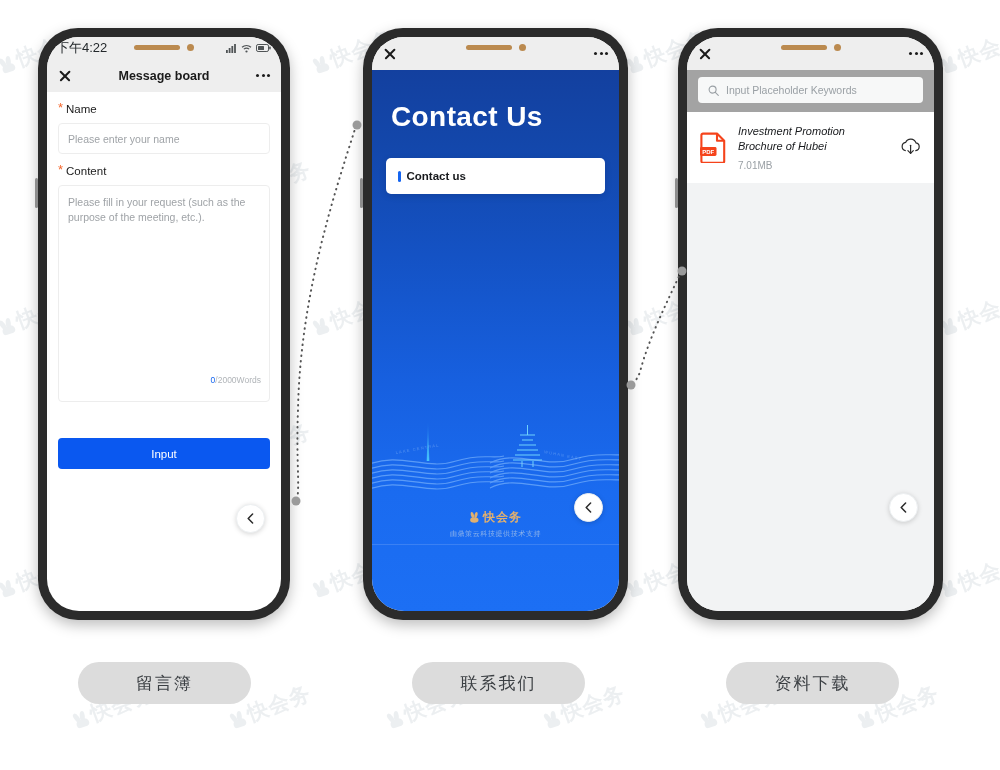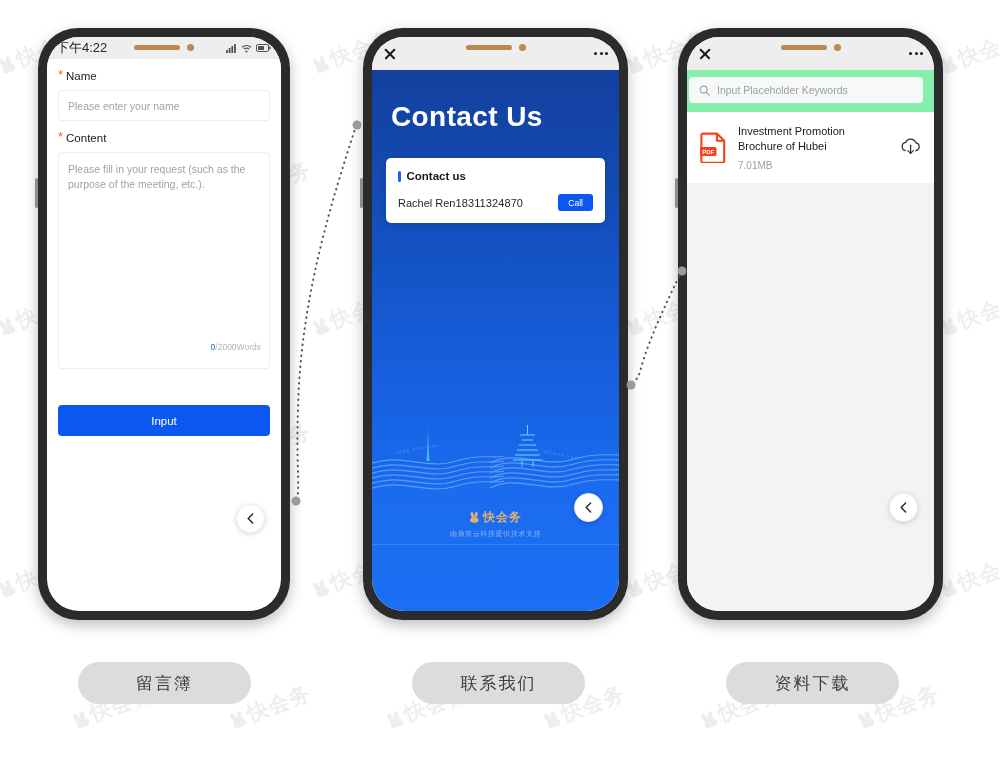--- a/index.html
+++ b/index.html
@@ -356,22 +356,22 @@
 
   
   #phone3 { left: 678px; top: 28px; width: 265px; height: 592px; }
   #phone3 .navbar { background: #eeeeee; }
   .dl-page {
     position: absolute;
     top: 33px; left: 0; right: 0; bottom: 0;
     background: #f2f3f4;
   }
   .searchwrap {
-    background: #86efac;
-    padding: 7px 11px 9px 2px;
+    background: #a3a3a3;
+    padding: 7px 11px 9px 11px;
   }
   .searchbar {
     height: 26px;
     background: #f7f8f8;
     border-radius: 4px;
     display: flex;
     align-items: center;
     gap: 7px;
     padding: 0 10px;
     font-size: 10.5px;
@@ -383,20 +383,21 @@
     display: flex;
     align-items: center;
     gap: 11px;
     padding: 12px 13px;
   }
   .file-meta { flex: 1; min-width: 0; }
   .file-name {
     font-size: 11px;
     color: #17191c;
     line-height: 1.4;
+    font-style: italic;
   }
   .file-size {
     font-size: 10px;
     color: #9aa0a5;
     margin-top: 5px;
   }
   .all-loaded {
     text-align: center;
     font-size: 9.5px;
     color: #b5babe;
@@ -702,20 +703,29 @@
           <circle cx="5.5" cy="7.5" r="1.1" fill="#23282b"></circle>
         </svg>
         <svg width="15" height="8" viewBox="0 0 15 8">
           <rect x="0.5" y="0.5" width="12" height="7" rx="1.6" fill="none" stroke="#23282b" stroke-width="1"></rect>
           <rect x="2" y="2" width="6" height="4" rx="0.6" fill="#23282b"></rect>
           <rect x="13.2" y="2.6" width="1.5" height="2.8" rx="0.6" fill="#23282b"></rect>
         </svg>
       </span>
     </div>
 
+    <div class="navbar">
+      <div class="icon-x"></div>
+      <div class="nav-title">Message board</div>
+      <div class="icon-dots">
+          <i></i>
+          <i></i>
+          <i></i>
+        </div>
+    </div>
 
     <div class="form-body">
       <div class="field-label">
         <span class="req-star">*</span>
         <span>Name</span>
       </div>
       <div class="inp">
         <span>Please enter your name</span>
       </div>
 
@@ -759,25 +769,20 @@
           <i></i>
           <i></i>
         </div>
     </div>
 
     <div class="blue-page">
       <div class="page-hero">Contact Us</div>
 
       <div class="contact-card">
         <div class="card-title">Contact us</div>
-        <div class="card-row">
-          <span class="cname">Rachel Ren</span>
-          <span class="cphone">18311324870</span>
-          <span class="btn-call">Call</span>
-        </div>
       </div>
 
       <svg class="skyline" viewBox="0 0 247 110" preserveAspectRatio="none">
         <defs>
           <linearGradient id="towerG" x1="0" y1="0" x2="0" y2="1">
             <stop offset="0%" stop-color="#4fd8ff" stop-opacity="0"></stop>
             <stop offset="100%" stop-color="#4fd8ff" stop-opacity=".85"></stop>
           </linearGradient>
         </defs>
 

